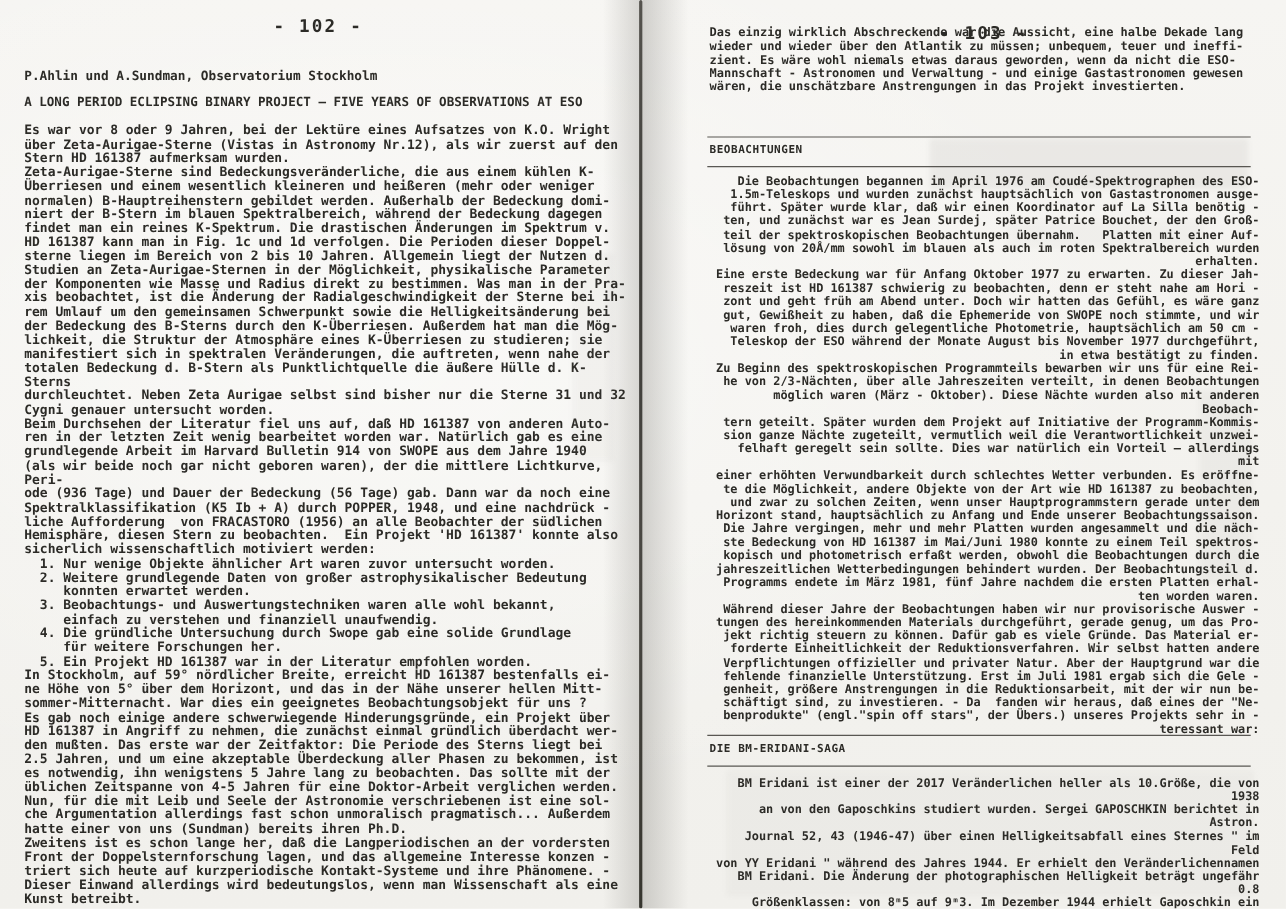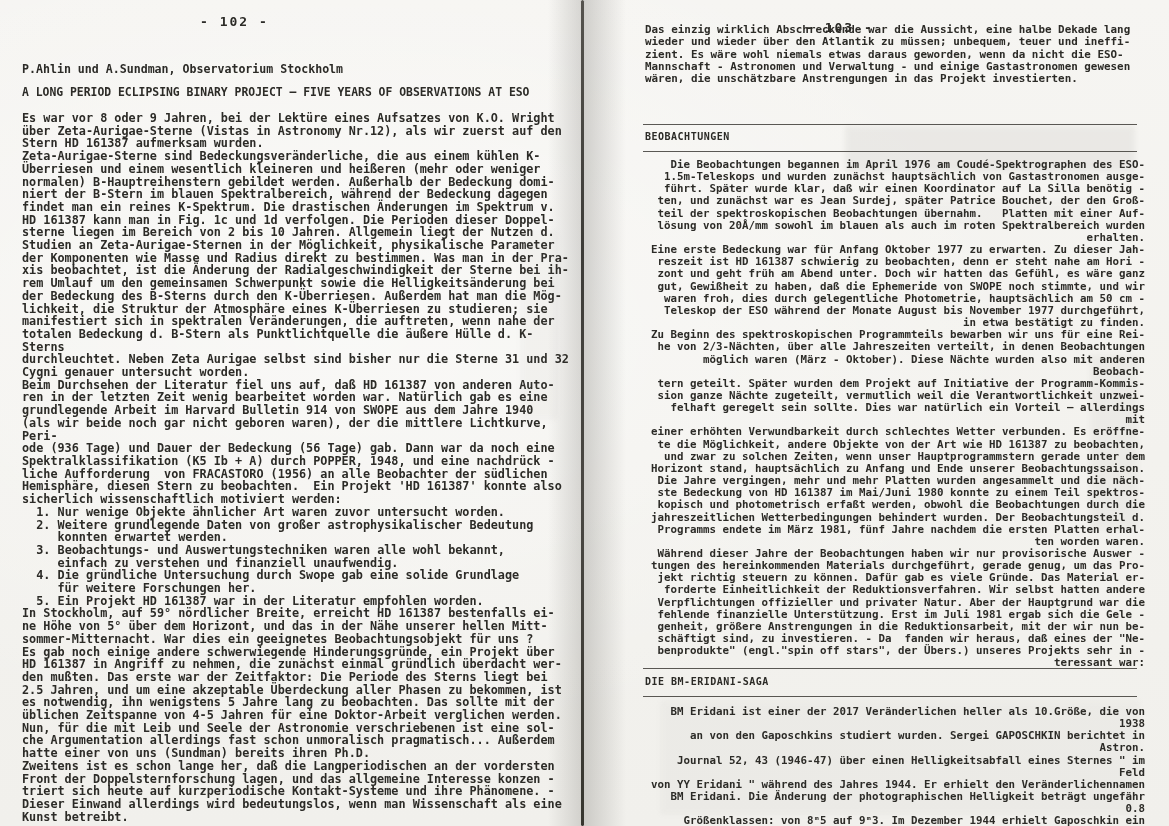--- a/index.html
+++ b/index.html
@@ -32,21 +32,21 @@
     position:absolute;left:584px;top:0;width:42px;height:826px;
     background:linear-gradient(to right, rgba(70,68,62,0.22) 0%, rgba(70,68,62,0) 100%);
   }
 
   .txt{
     position:absolute;
     color:#2c2b27;
     font-weight:bold;
     white-space:pre-wrap;
   }
-  .pageno{font-size:13px;letter-spacing:2px;text-align:left;}
+  .pageno{font-size:16px;letter-spacing:2px;text-align:right;}
 
   
   .pl-author{left:22px;top:62px;font-size:11.6px;}
   .pl-title{left:22px;top:85px;font-size:11.4px;}
   .pl-body{left:22px;top:112px;width:548px;font-size:11.8px;line-height:12.7px;}
 
   
   .pr-intro{left:60px;top:24px;width:500px;font-size:10.9px;line-height:12.3px;}
   .pr-body{left:60px;width:500px;font-size:10.8px;line-height:12.15px;text-align:right;}
   .pr-heading{left:60px;font-size:10px;letter-spacing:0.5px;}

